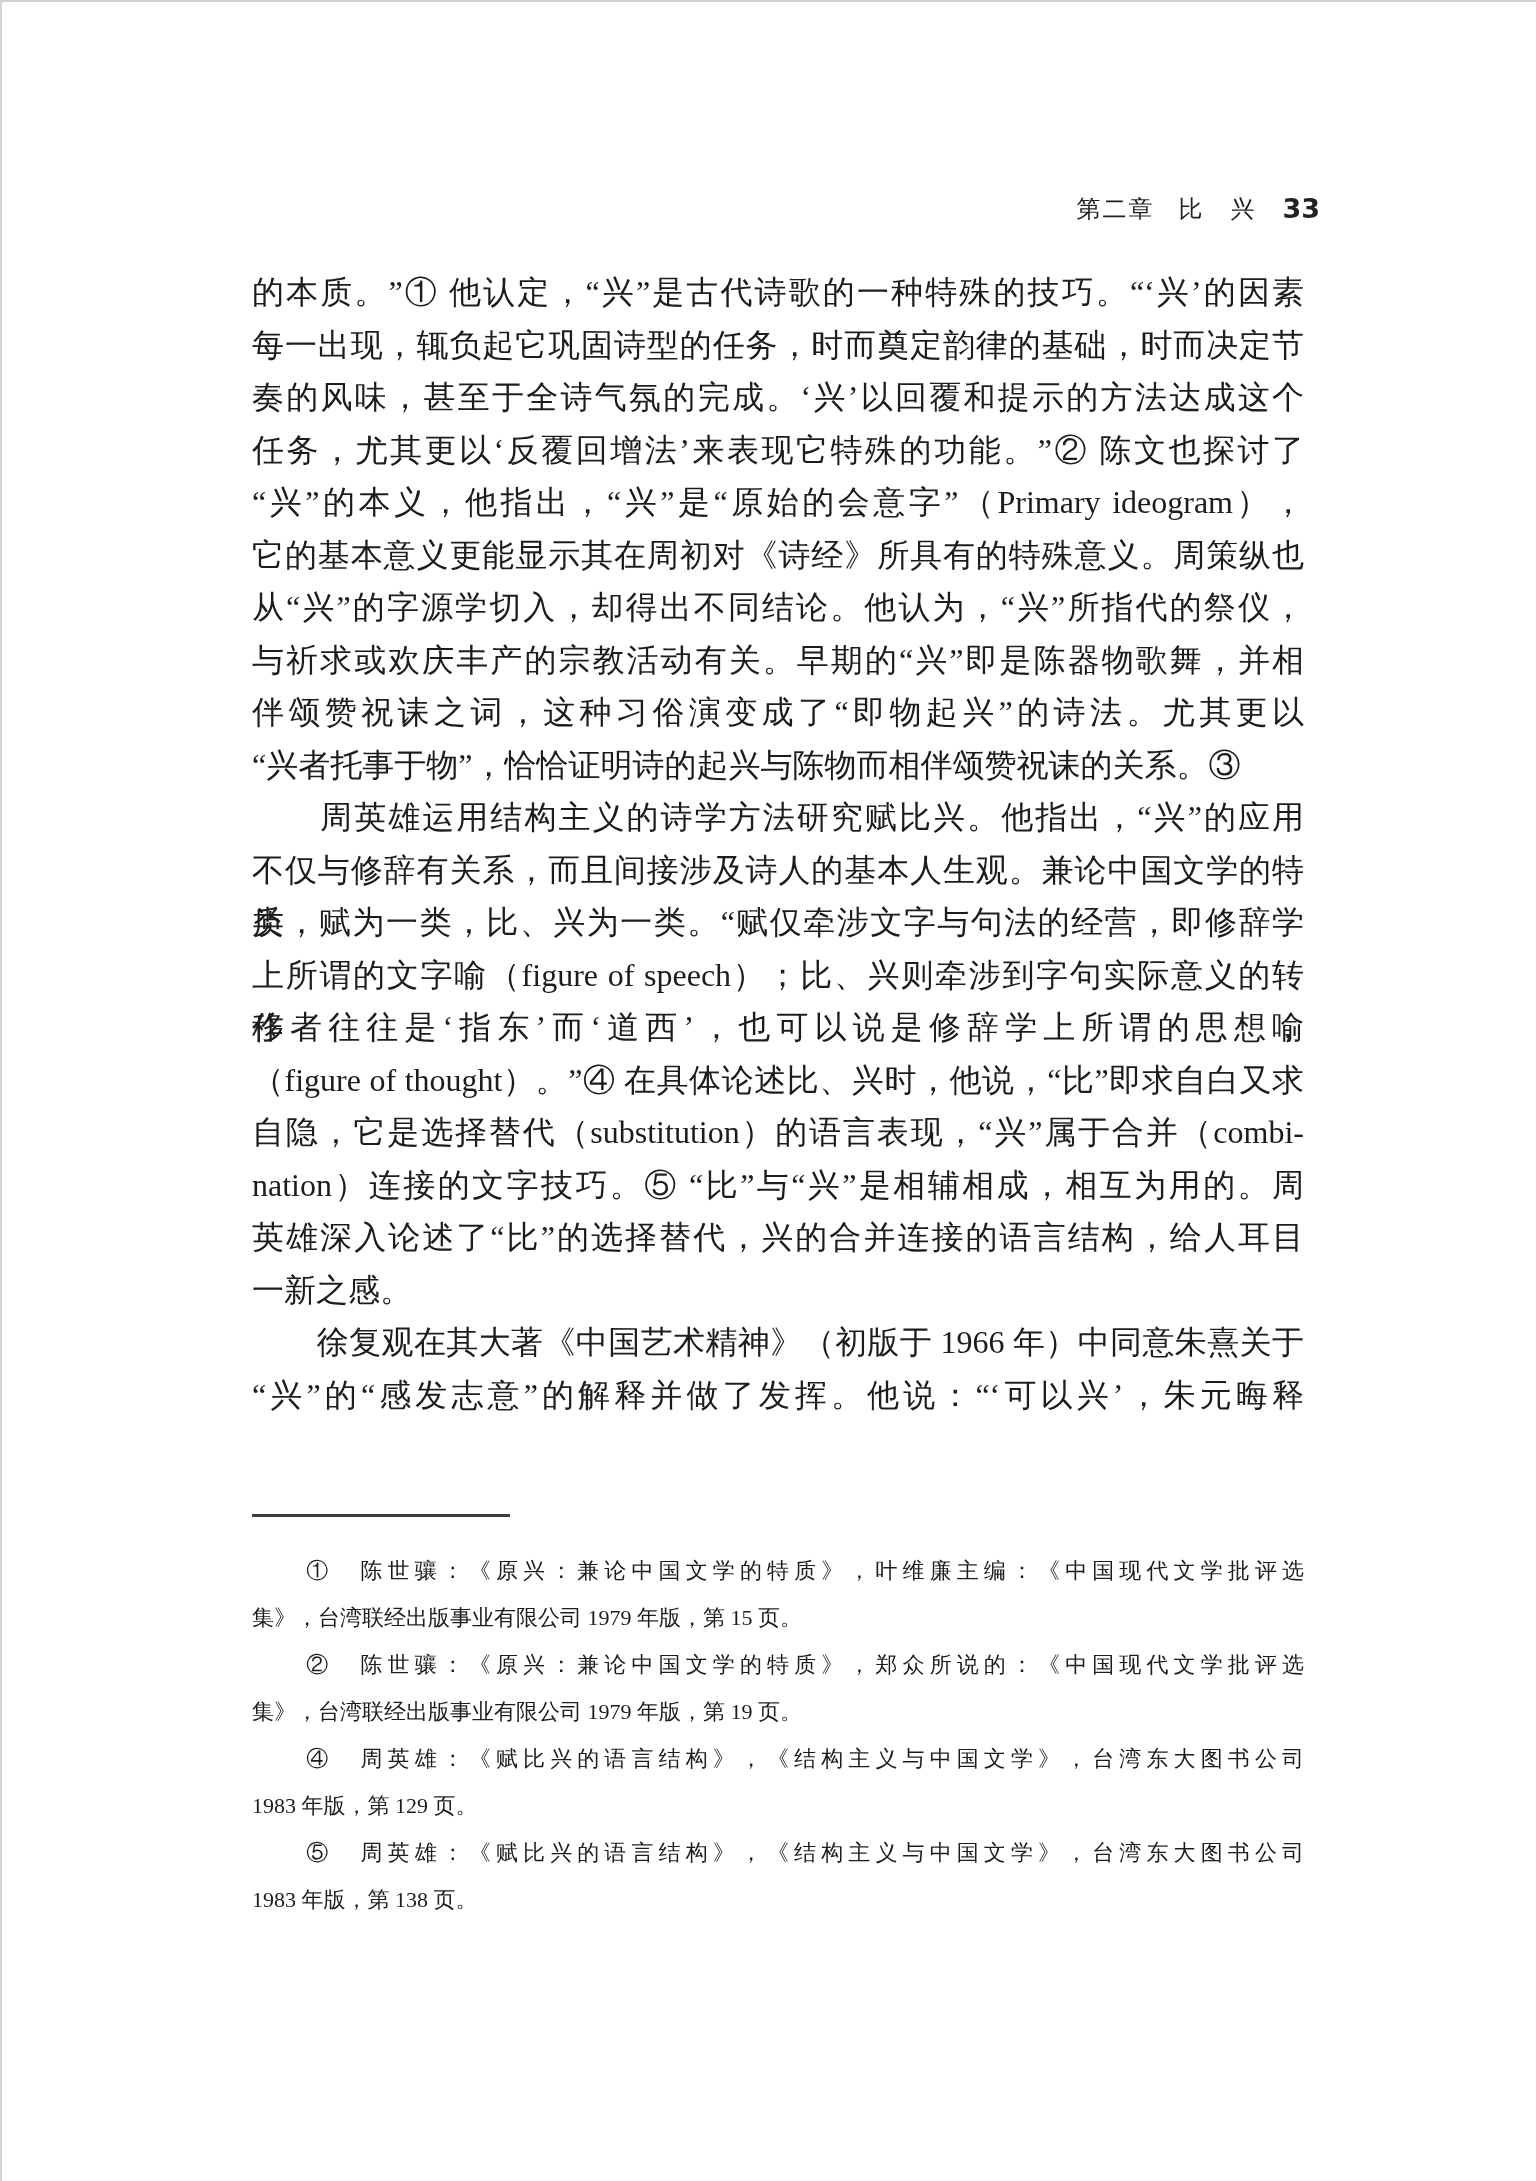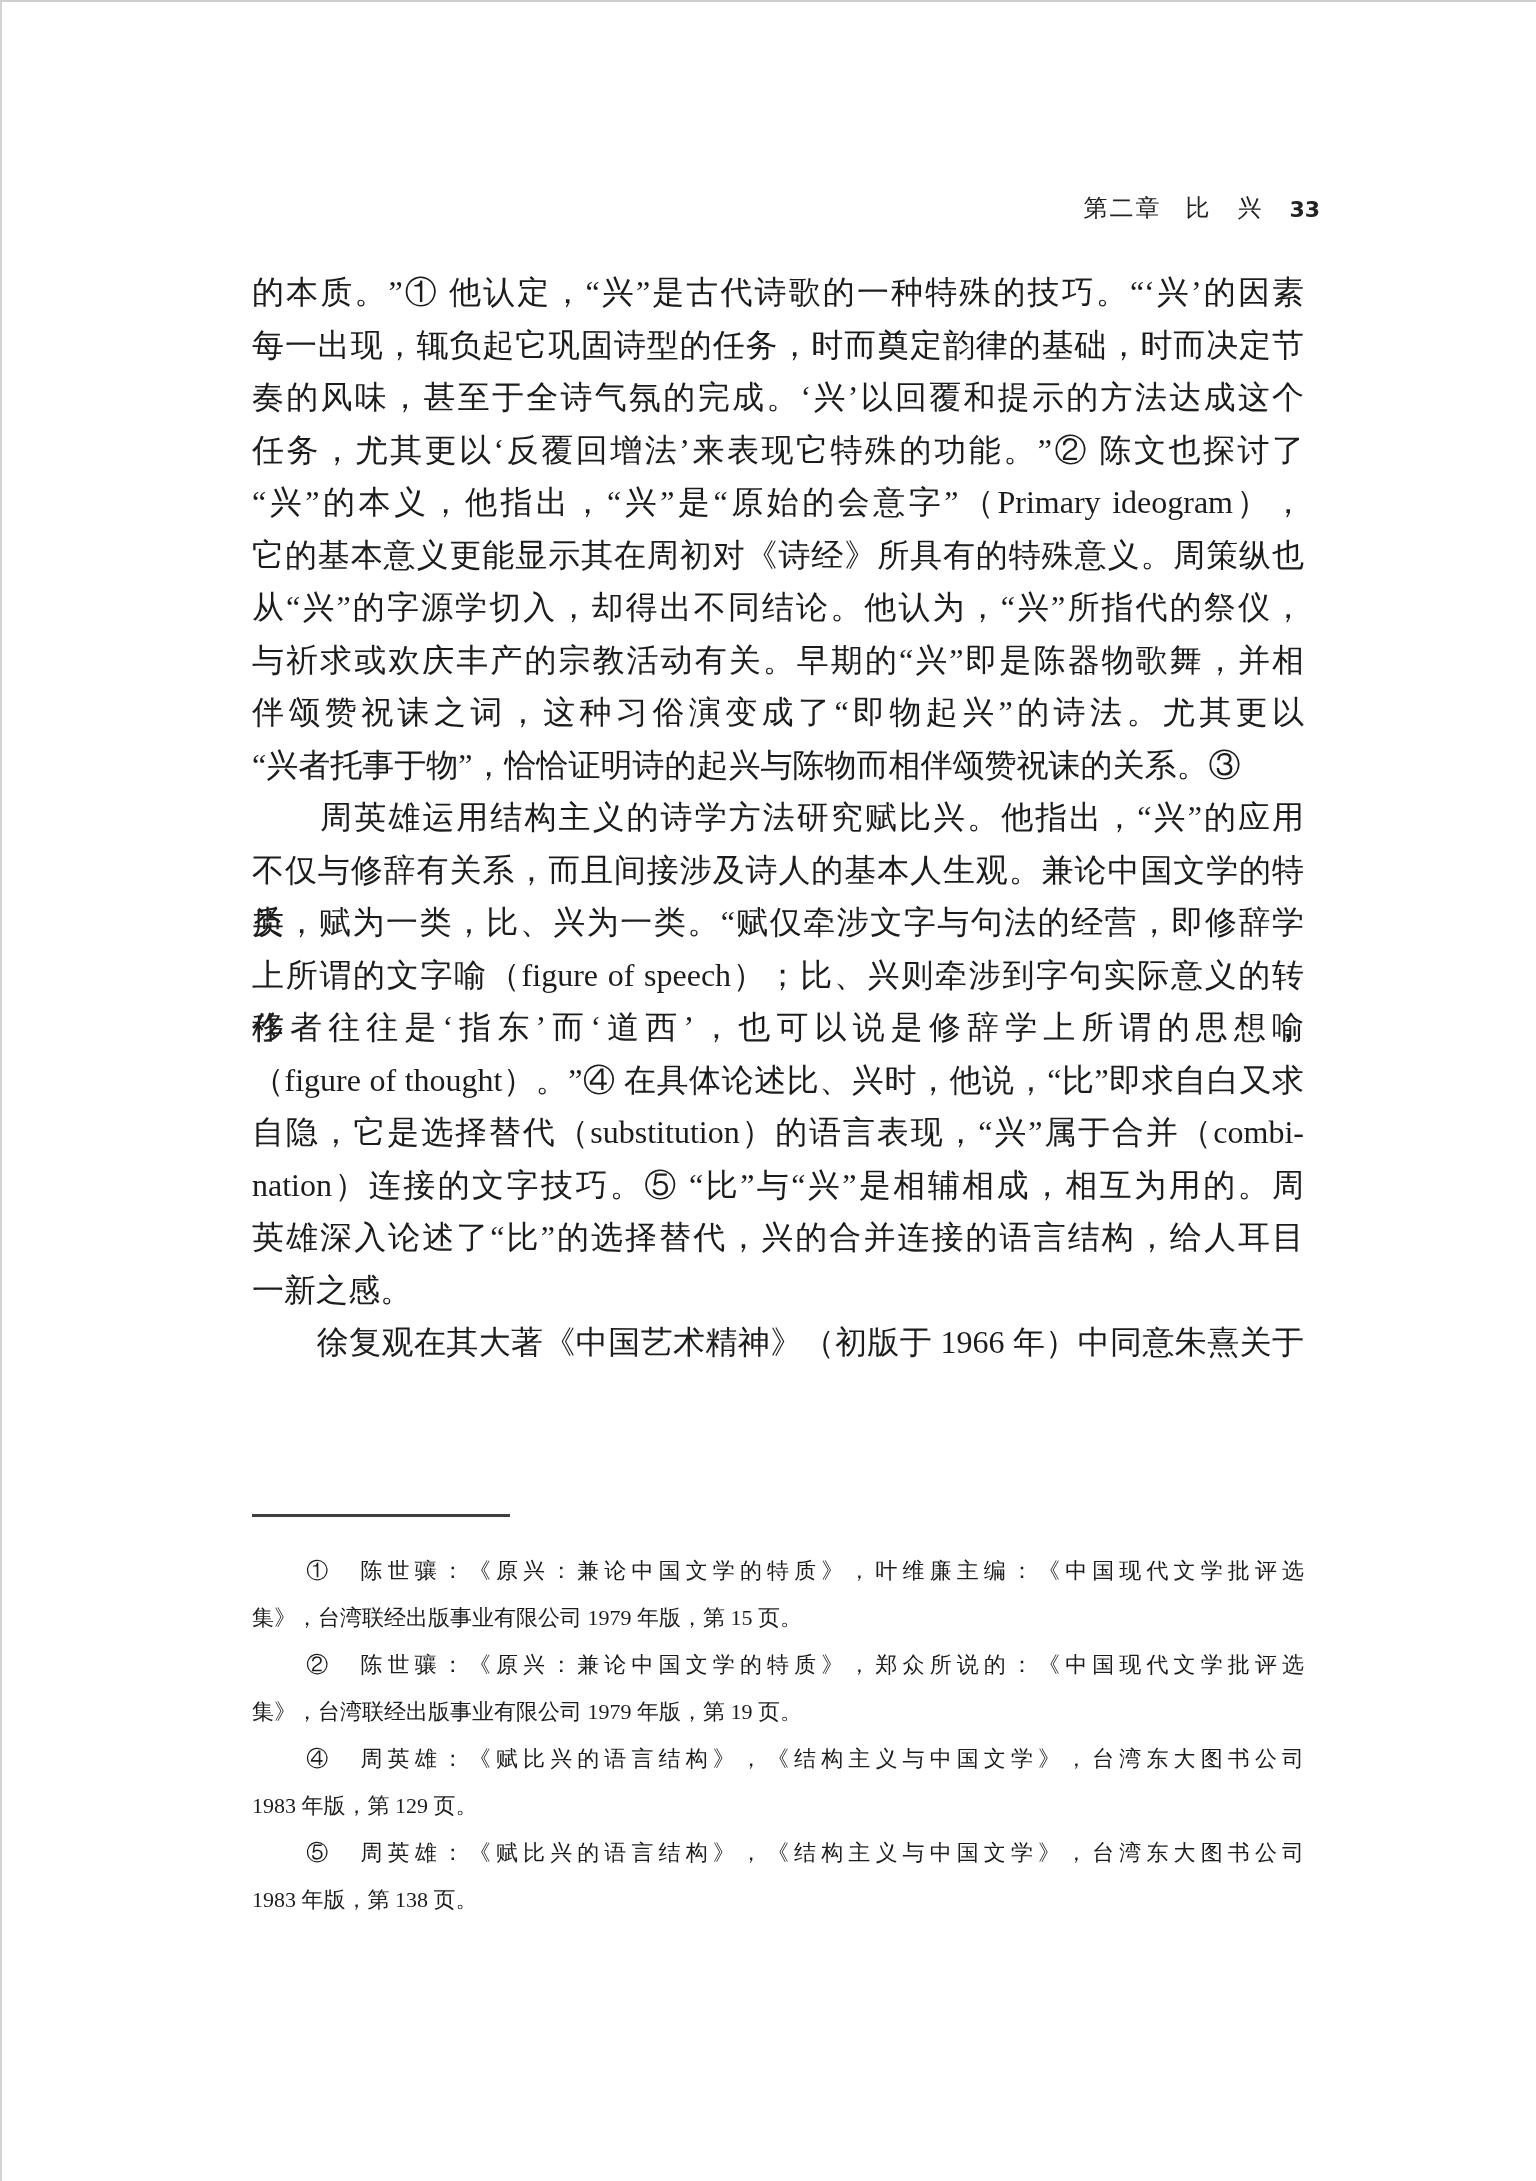--- a/index.html
+++ b/index.html
@@ -25,21 +25,21 @@
     line-height:32px;
     color:#222;
     white-space:nowrap;
   }
   .running-header .chapter{letter-spacing:2px;}
   .running-header .section{margin-left:24px;letter-spacing:2px;}
   .running-header .pagenum{
     margin-left:26px;
     font-family:"DejaVu Sans","Liberation Sans",sans-serif;
     font-weight:bold;
-    font-size:22px;
+    font-size:27px;
     position:relative;
     top:1px;
   }
   .body-text{
     position:absolute;
     top:264px;
     left:250px;
     width:1052px;
     font-size:32px;
     line-height:52.5px;
@@ -102,20 +102,21 @@
       <div class="line just">不仅与修辞有关系，而且间接涉及诗人的基本人生观。兼论中国文学的特质</div>
       <div class="line just">类，赋为一类，比、兴为一类。“赋仅牵涉文字与句法的经营，即修辞学</div>
       <div class="line just">上所谓的文字喻（figure of speech）；比、兴则牵涉到字句实际意义的转移，</div>
       <div class="line just">作者往往是‘指东’而‘道西’，也可以说是修辞学上所谓的思想喻</div>
       <div class="line just">（figure of thought）。”④ 在具体论述比、兴时，他说，“比”即求自白又求</div>
       <div class="line just">自隐，它是选择替代（substitution）的语言表现，“兴”属于合并（combi-</div>
       <div class="line just">nation）连接的文字技巧。⑤ “比”与“兴”是相辅相成，相互为用的。周</div>
       <div class="line just">英雄深入论述了“比”的选择替代，兴的合并连接的语言结构，给人耳目</div>
       <div class="line">一新之感。</div>
       <div class="line just">　　徐复观在其大著《中国艺术精神》（初版于 1966 年）中同意朱熹关于</div>
+      <div class="line just">“兴”的“感发志意”的解释并做了发挥。他说：“‘可以兴’，朱元晦释</div>
     </div>
 
   <div class="fn-sep"></div>
 
   <div class="footnotes" id="footnotes">
       <div class="fn-line just">　　①　陈世骧：《原兴：兼论中国文学的特质》，叶维廉主编：《中国现代文学批评选</div>
       <div class="fn-line">集》，台湾联经出版事业有限公司 1979 年版，第 15 页。</div>
       <div class="fn-line just">　　②　陈世骧：《原兴：兼论中国文学的特质》，郑众所说的：《中国现代文学批评选</div>
       <div class="fn-line">集》，台湾联经出版事业有限公司 1979 年版，第 19 页。</div>
       <div class="fn-line just">　　④　周英雄：《赋比兴的语言结构》，《结构主义与中国文学》，台湾东大图书公司</div>

